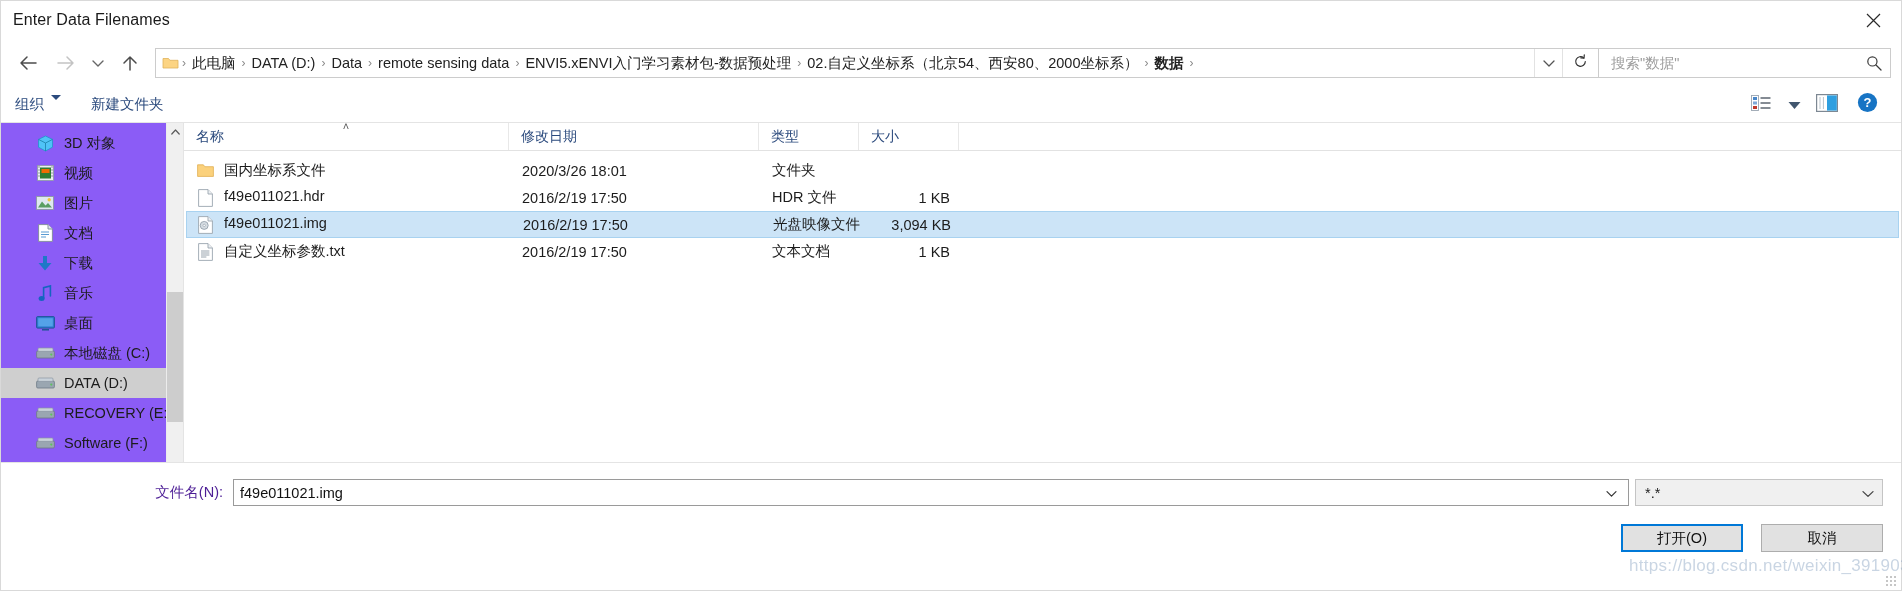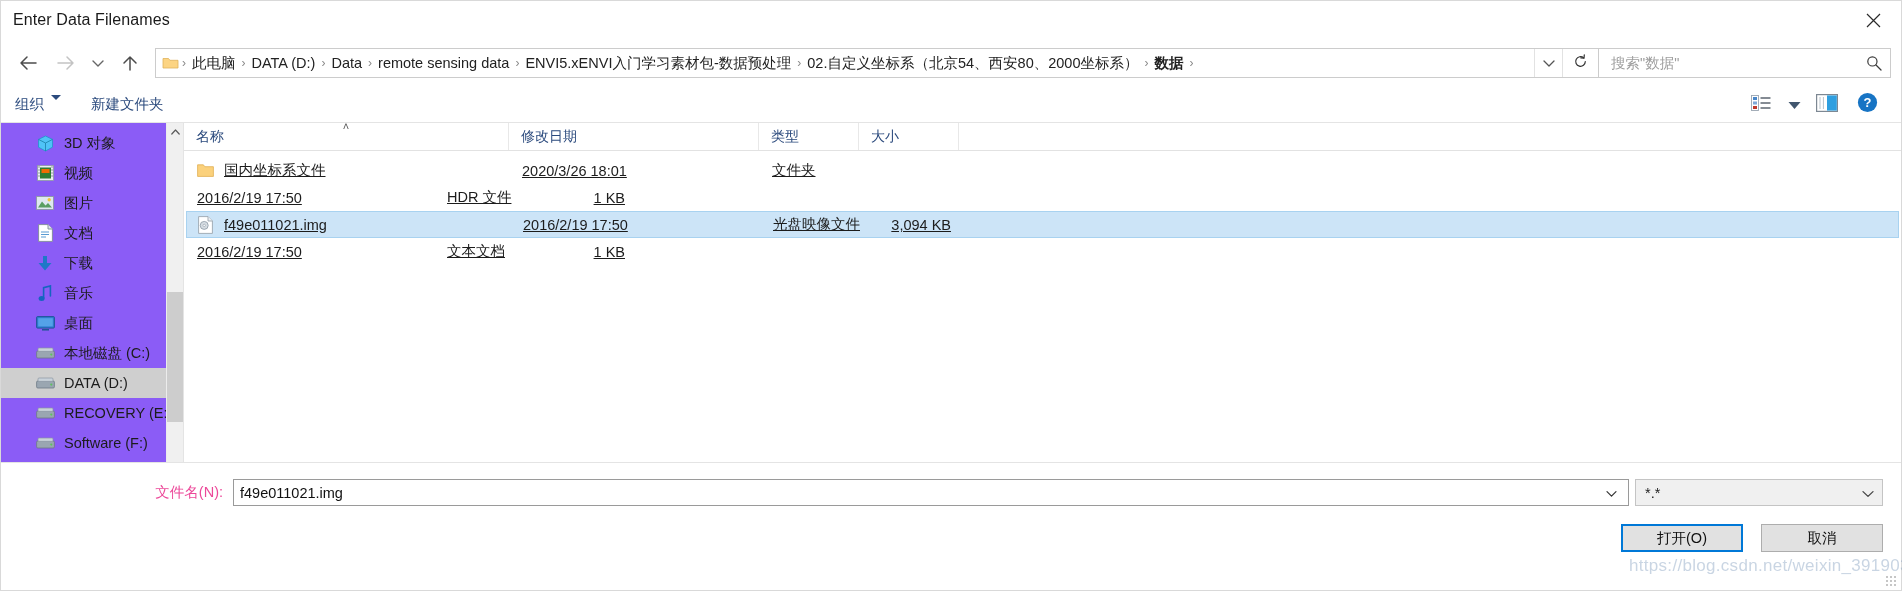--- a/index.html
+++ b/index.html
@@ -211,21 +211,21 @@
     height: 27px;
     display: flex; align-items: center;
     font-size: 14.5px; color: #1c1c1c;
     margin: 0 2px 0 2px;
   }
   .row.selected {
     background: #cce4f7;
     border: 1px solid #a8d2f0;
     height: 27px;
   }
-  .cell { display: flex; align-items: center; white-space: nowrap; overflow: hidden; text-decoration: underline; }
+  .cell { display: flex; white-space: nowrap; overflow: hidden; }
   .cell.name { width: 325px; padding-left: 11px; }
   .cell.date { width: 250px; padding-left: 11px; }
   .cell.type { width: 100px; padding-left: 11px; }
   .cell.size { width: 100px; padding-right: 11px; justify-content: flex-end; }
   .row.selected .cell.name { padding-left: 10px; }
   .file-icon {
     width: 17px; height: 19px; margin-right: 10px;
     flex: 0 0 17px;
     display: flex; align-items: center; justify-content: center;
   }
@@ -236,21 +236,21 @@
     width: 100%; height: 128px;
     border-top: 1px solid #e4e4e4;
     background: #ffffff;
   }
   .fn-row {
     display: flex; align-items: center;
     padding: 16px 0 0 0;
   }
   .fn-label {
     width: 232px; text-align: right; padding-right: 10px;
-    font-size: 14.5px; color: #ec4899;
+    font-size: 14.5px; color: #4c1d95;
     flex: 0 0 232px;
   }
   .fn-input {
     flex: 1 1 auto;
     height: 27px;
     border: 1px solid #9a9a9a;
     background: #fff;
     display: flex; align-items: center;
     padding: 0 6px;
     margin-right: 6px;
@@ -637,20 +637,29 @@
                 </svg>
             </span>
             <span>国内坐标系文件</span>
           </div>
           <div class="cell date">2020/3/26 18:01</div>
           <div class="cell type">文件夹</div>
           <div class="cell size"></div>
         </div>
 
         <div class="row">
+          <div class="cell name">
+            <span class="file-icon">
+              <svg width="15" height="18" viewBox="0 0 15 18">
+                  <path d="M0.6 0.6 H10 L14.4 5 V17.4 H0.6 Z" fill="#ffffff" stroke="#9aa5af" stroke-width="0.9"></path>
+                  <path d="M10 0.6 V5 H14.4" fill="#eceff2" stroke="#9aa5af" stroke-width="0.9"></path>
+                </svg>
+            </span>
+            <span>f49e011021.hdr</span>
+          </div>
           <div class="cell date">2016/2/19 17:50</div>
           <div class="cell type">HDR 文件</div>
           <div class="cell size">1 KB</div>
         </div>
 
         <div class="row selected">
           <div class="cell name">
             <span class="file-icon">
               <svg width="15" height="18" viewBox="0 0 15 18">
                   <path d="M0.6 0.6 H10 L14.4 5 V17.4 H0.6 Z" fill="#ffffff" stroke="#9aa5af" stroke-width="0.9"></path>
@@ -660,20 +669,30 @@
                 </svg>
             </span>
             <span>f49e011021.img</span>
           </div>
           <div class="cell date">2016/2/19 17:50</div>
           <div class="cell type">光盘映像文件</div>
           <div class="cell size">3,094 KB</div>
         </div>
 
         <div class="row">
+          <div class="cell name">
+            <span class="file-icon">
+              <svg width="15" height="18" viewBox="0 0 15 18">
+                  <path d="M0.6 0.6 H10 L14.4 5 V17.4 H0.6 Z" fill="#ffffff" stroke="#9aa5af" stroke-width="0.9"></path>
+                  <path d="M10 0.6 V5 H14.4" fill="#eceff2" stroke="#9aa5af" stroke-width="0.9"></path>
+                  <path d="M3 8 H11.4 M3 10 H11.4 M3 12 H11.4 M3 14 H8.4" stroke="#8d99a4" stroke-width="0.9"></path>
+                </svg>
+            </span>
+            <span>自定义坐标参数.txt</span>
+          </div>
           <div class="cell date">2016/2/19 17:50</div>
           <div class="cell type">文本文档</div>
           <div class="cell size">1 KB</div>
         </div>
 
       </div>
     </div>
   </div>
 
   <div class="footer">

